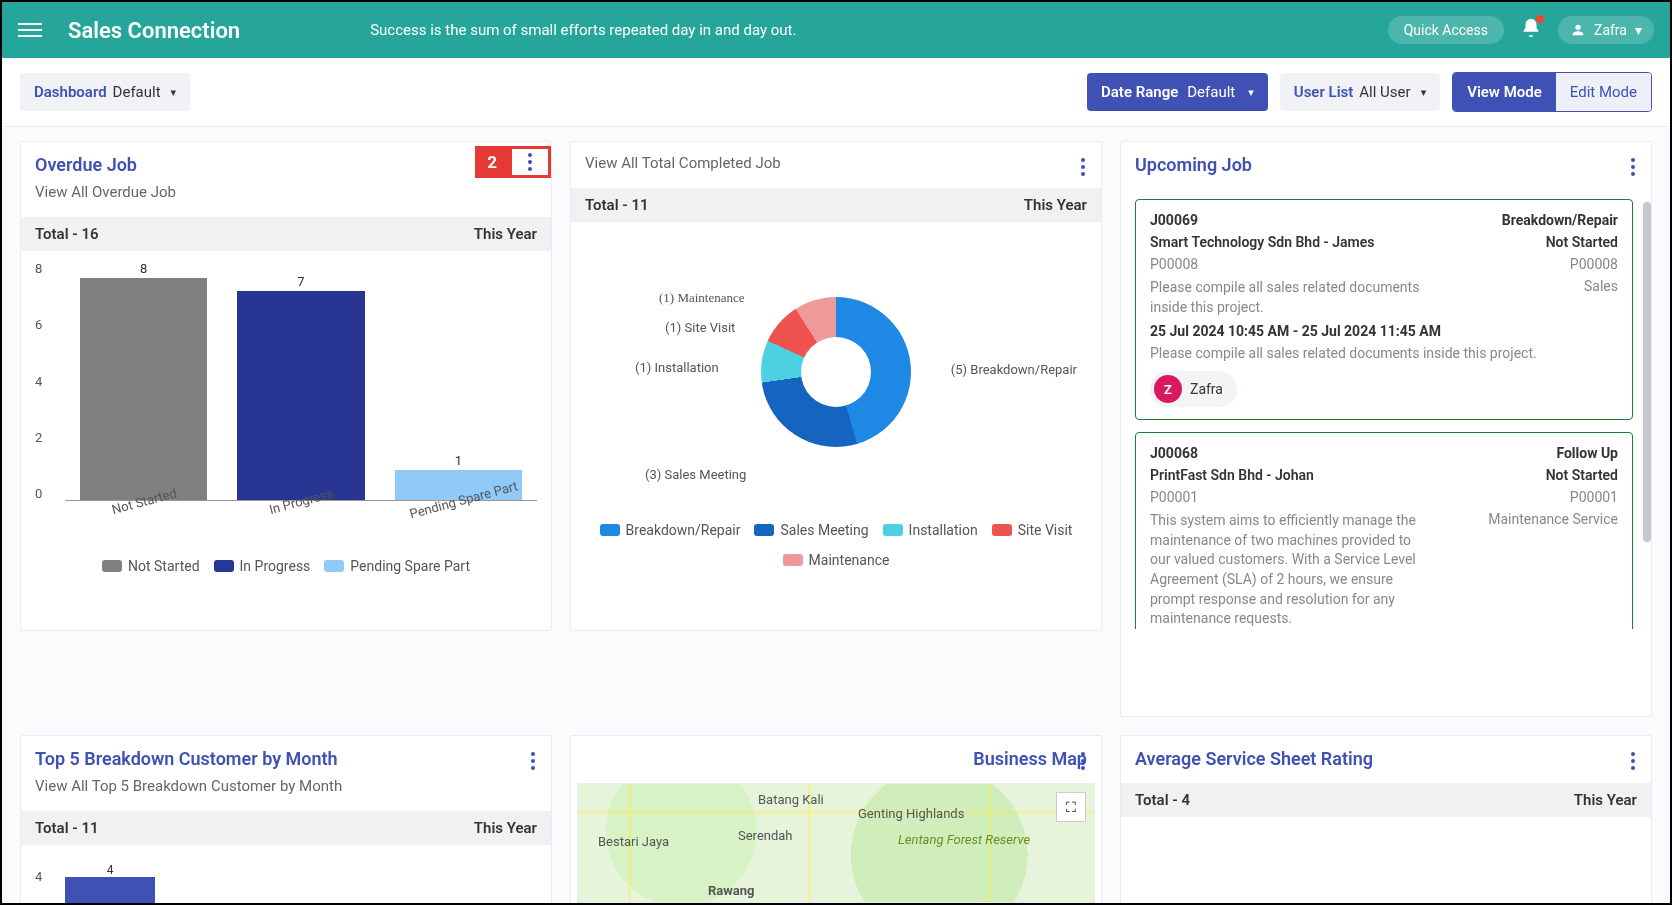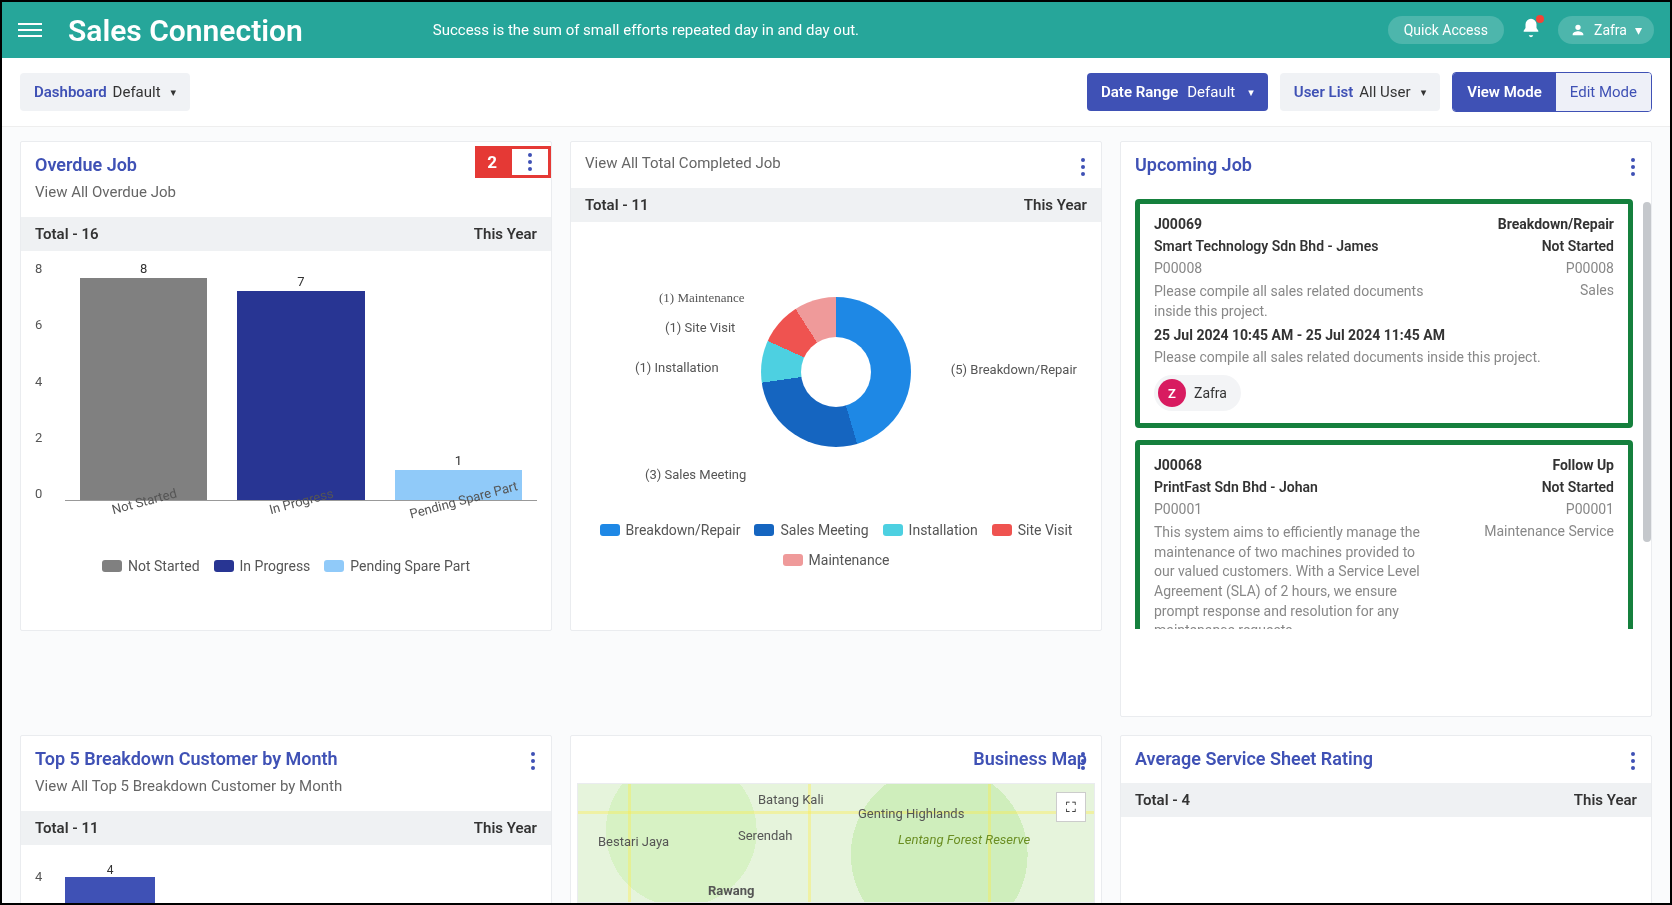--- a/index.html
+++ b/index.html
@@ -34,21 +34,21 @@
       gap: 4px;
       margin-right: 26px;
     }
     .hamburger span {
       display: block;
       height: 2px;
       background: #fff;
       width: 100%;
     }
     .app-title {
-      font-size: 30px;
+      font-size: 22px;
       font-weight: 600;
       margin-right: 130px;
     }
     .tagline {
       font-size: 15px;
       flex: 1;
     }
     .quick-access {
       background: #4db6ac;
       padding: 6px 16px;
@@ -311,21 +311,21 @@
       font-size: 13px;
       color: #555;
       white-space: nowrap;
     }
     
     .job-list {
       overflow-y: auto;
       height: 430px;
     }
     .job-item {
-      border: 5px solid #15803d;
+      border: 1px solid #15803d;
       border-radius: 4px;
       padding: 12px 14px;
       margin-bottom: 12px;
       font-size: 14px;
       color: #333;
     }
     .job-row {
       display: flex;
       justify-content: space-between;
       margin-bottom: 6px;

